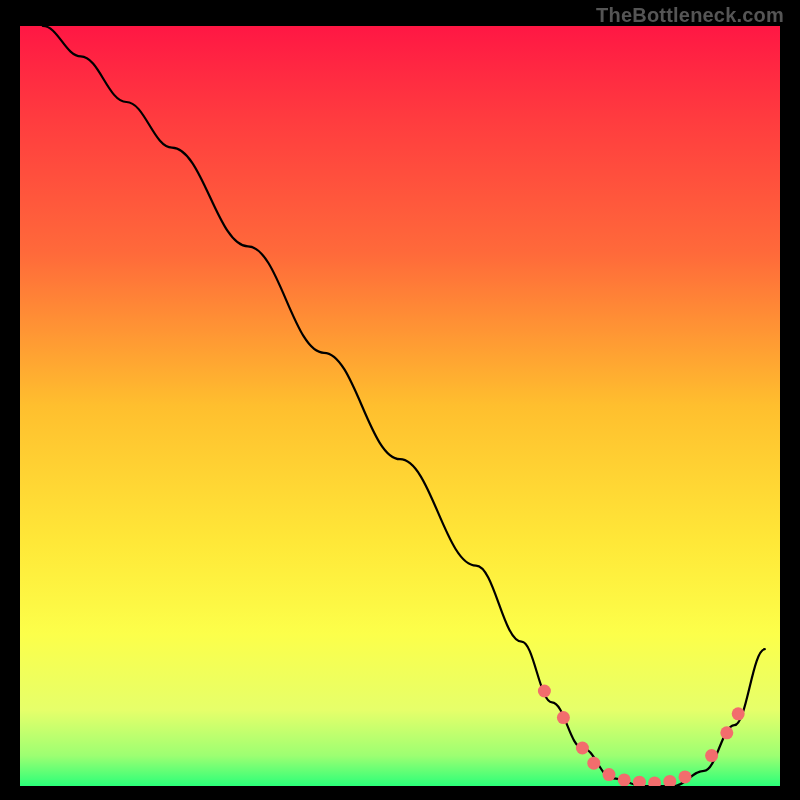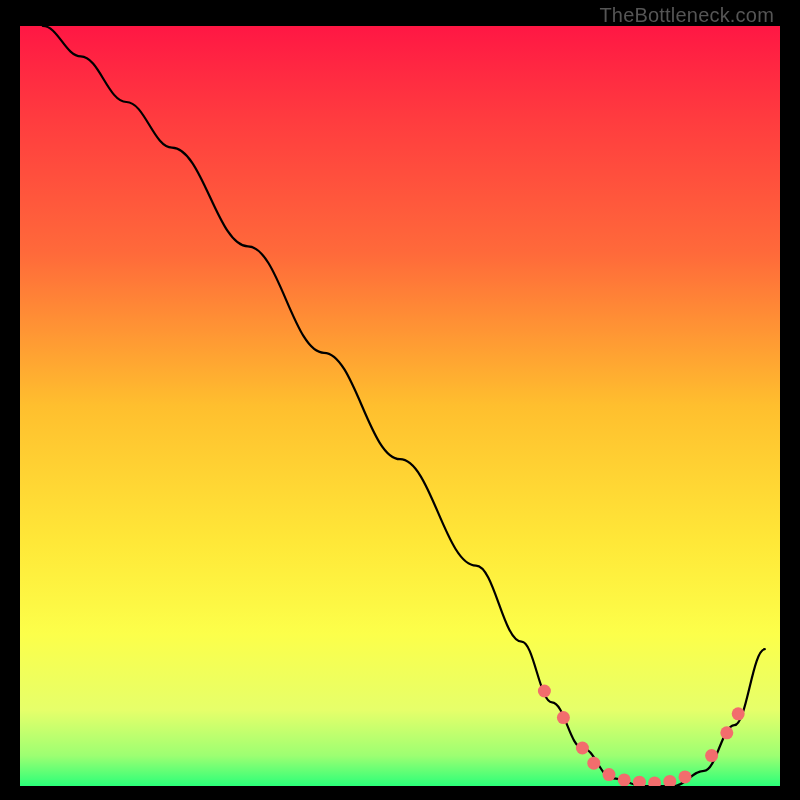--- a/index.html
+++ b/index.html
@@ -13,24 +13,25 @@
   }
   .frame {
     position: relative;
     width: 800px;
     height: 800px;
     background: #000;
   }
   .attribution {
     position: absolute;
     top: 4px;
-    right: 26px;
+    right: 16px;
     color: #555;
     font-size: 20px;
     letter-spacing: 0.2px;
+    font-weight: bold;
   }
   svg.plot {
     position: absolute;
     left: 20px;
     top: 26px;
     width: 760px;
     height: 760px;
     display: block;
   }
 </style>

